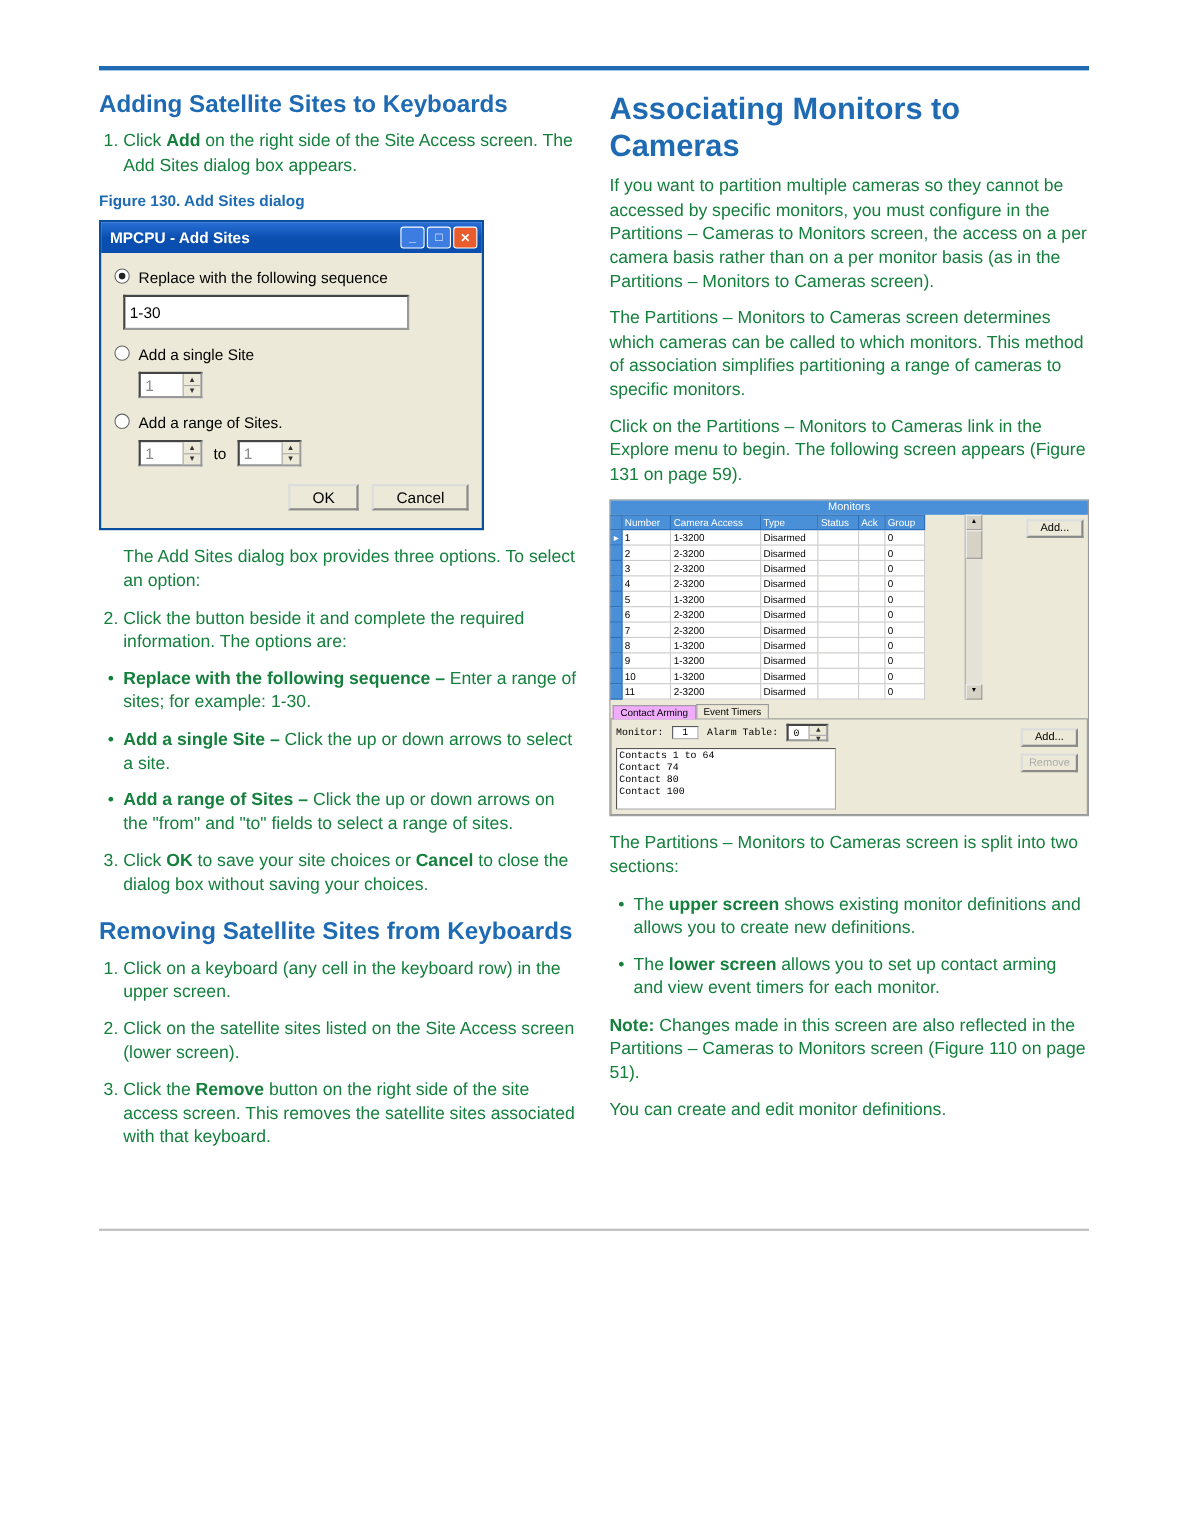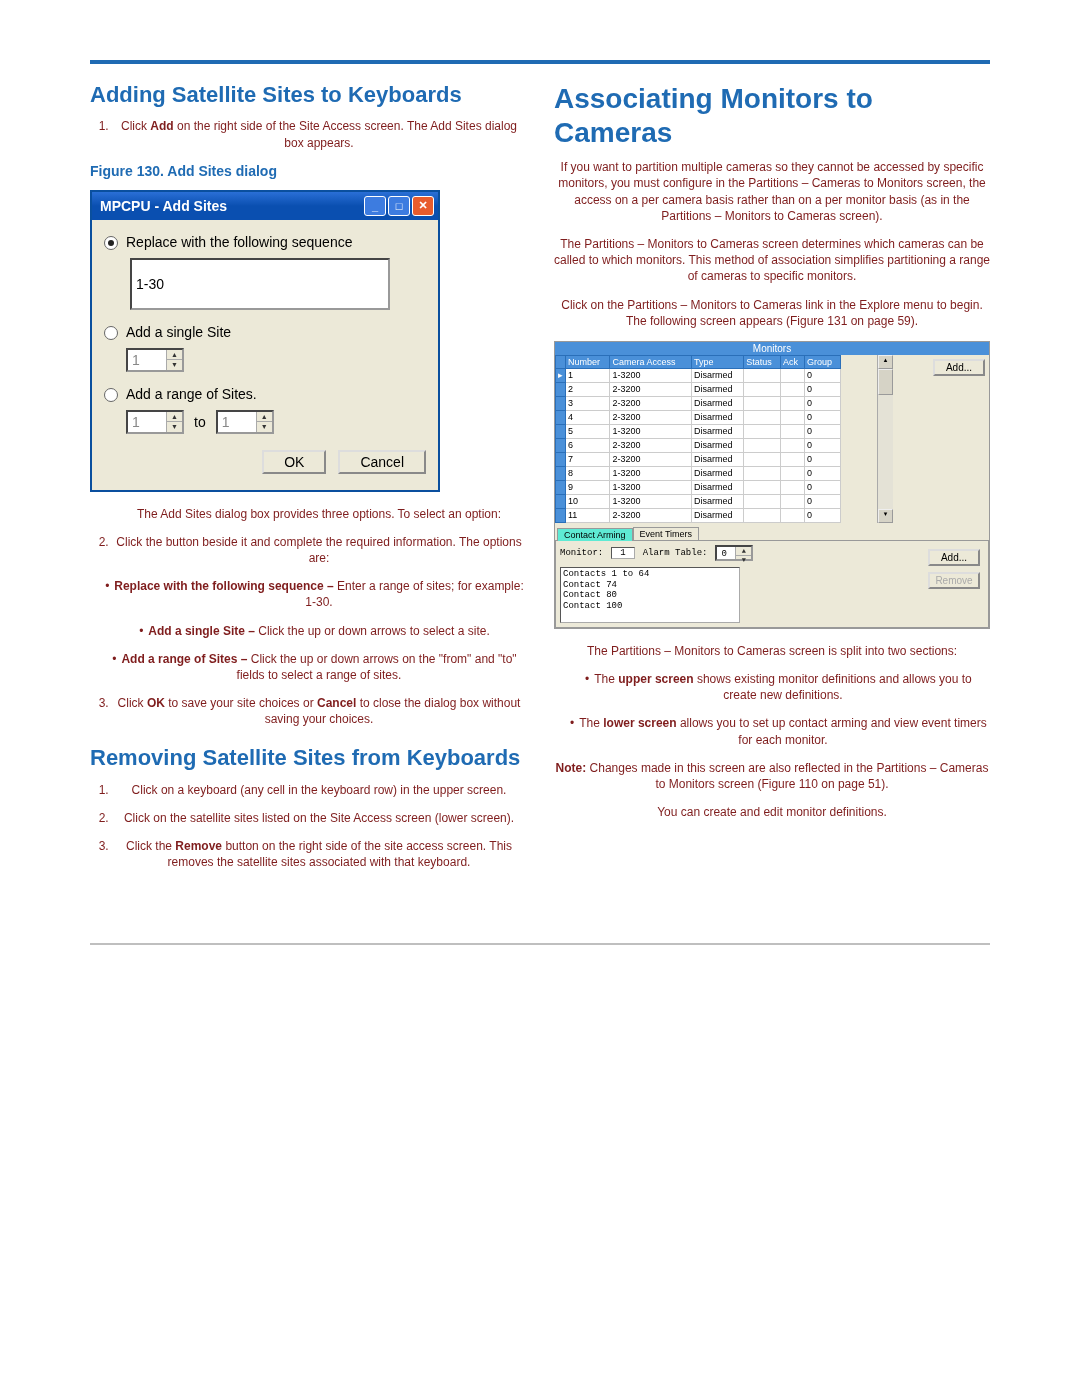--- a/index.html
+++ b/index.html
@@ -3,40 +3,40 @@
 <meta charset="utf-8">
 <style>
   * { box-sizing: border-box; margin: 0; padding: 0; }
   body { font-family: Arial, Helvetica, sans-serif; background: #fff; width: 1080px; margin: 0 auto; }
   .page { padding: 60px 90px 40px 90px; }
   .rule { height: 4px; background: #1f6bb3; margin-bottom: 18px; }
   .cols { display: flex; gap: 28px; }
   .col { flex: 1; min-width: 0; }
   h2 { font-size: 22px; font-weight: bold; color: #1f6bb3; line-height: 1.2; margin-bottom: 10px; }
   h1 { font-size: 28px; font-weight: bold; color: #1f6bb3; line-height: 1.2; margin-bottom: 10px; }
-  p, li { font-size: 12px; line-height: 1.35; color: #7f1d1d; margin-bottom: 12px; text-align: center; }
+  p, li { font-size: 16px; line-height: 1.35; color: #15803d; margin-bottom: 12px; }
   ol { padding-left: 22px; margin-bottom: 10px; }
   ul.bul { list-style: none; padding-left: 22px; margin-bottom: 10px; }
   ul.bul li::before { content: "•"; display: inline-block; width: 14px; margin-left: -14px; }
   .figcap { font-size: 14px; font-weight: bold; color: #1f6bb3; margin: 8px 0 10px 0; line-height: 1.2; }
   .figcap .sub { display: inline-block; padding-left: 72px; }
   b { font-weight: bold; }
   
   .dialog { border: 2px solid #0a4f9e; width: 350px; background: #ece9d8; margin-bottom: 14px; }
   .titlebar { background: linear-gradient(to bottom,#2a6fd6 0%,#0a4fb0 50%,#0a4fb0 100%); color: #fff; display: flex; align-items: center; padding: 4px 4px 4px 8px; font-weight: bold; font-size: 14px; font-family: "Tahoma", sans-serif; }
   .titlebar .t { flex: 1; }
   .winbtn { width: 22px; height: 20px; margin-left: 2px; display: inline-flex; align-items: center; justify-content: center; font-size: 11px; font-weight: bold; border: 1px solid #fff; border-radius: 3px; }
   .winbtn.min { background: #3d7ce0; }
   .winbtn.max { background: #3d7ce0; }
   .winbtn.close { background: #e85c2d; }
   .dbody { padding: 14px 12px 16px 12px; font-size: 14px; }
-  .row { display: flex; align-items: flex-end; margin-bottom: 8px; font-family: "Tahoma", sans-serif; }
+  .row { display: flex; align-items: flex-start; margin-bottom: 8px; font-family: "Tahoma", sans-serif; }
   .radio { width: 14px; height: 14px; border: 1px solid #666; border-radius: 50%; background: #fff; margin-right: 8px; display: inline-flex; align-items: center; justify-content: center; }
   .radio .dot { width: 6px; height: 6px; background: #222; border-radius: 50%; }
-  .txtin { border: 2px inset #999; background: #fff; padding: 16px 4px; font-size: 14px; margin-left: 26px; }
+  .txtin { border: 2px inset #999; background: #fff; padding: 6px 4px; font-size: 14px; margin-left: 8px; }
   .wide { width: 260px; }
   .spin { display: inline-flex; border: 2px inset #999; background: #fff; height: 24px; }
   .spin .val { width: 38px; padding: 2px 4px; font-size: 14px; color: #888; }
   .spin .arrs { display: flex; flex-direction: column; width: 16px; border-left: 1px solid #aaa; background: #ece9d8; }
   .spin .arrs span { flex: 1; display: flex; align-items: center; justify-content: center; font-size: 7px; color: #333; border-bottom: 1px solid #aaa; }
   .spin .arrs span:last-child { border-bottom: none; }
   .btnrow { display: flex; justify-content: flex-end; gap: 12px; margin-top: 16px; }
   .btn { border: 2px outset #ddd; background: #ece9d8; padding: 2px 20px; font-size: 14px; font-family: "Tahoma", sans-serif; }
   
   .mon { border: 1px solid #999; background: #ece9d8; font-family: "Tahoma", sans-serif; font-size: 10px; width: 100%; margin-bottom: 14px; }
@@ -49,26 +49,26 @@
   .mon td.rowhead { background: #4a90d9; color: #fff; border: 1px solid #2a6fb9; width: 10px; }
   .scrollbar { width: 16px; background: #e4e2d6; border-left: 1px solid #aaa; display: flex; flex-direction: column; }
   .scrollbar .sbtn { height: 14px; background: #d6d3c6; border: 1px outset #eee; font-size: 7px; text-align: center; }
   .scrollbar .thumb { height: 26px; background: #d6d3c6; border: 1px outset #eee; }
   .scrollbar .track { flex: 1; }
   .sidebtns { width: 60px; padding: 4px 4px; }
   .sidebtn { display: block; width: 100%; font-size: 10px; padding: 1px 0; border: 2px outset #ddd; background: #ece9d8; margin-bottom: 6px; text-align: center; }
   .sidebtn.dis { color: #aaa; }
   .tabs { display: flex; padding-top: 4px; padding-left: 2px; font-size: 9px; }
   .tab { border: 1px solid #999; border-bottom: none; background: #ece9d8; padding: 1px 6px; }
-  .tab.active { background: #5eead4; position: relative; top: 1px; }
+  .tab.active { background: #f0abfc; position: relative; top: 1px; }
   .lower { border: 1px solid #999; padding: 4px; display: flex; }
   .lower .left { flex: 1; font-family: Liberation Mono, monospace; }
   .lower .rowm { display: flex; align-items: center; gap: 8px; font-size: 9px; margin-bottom: 6px; }
   .minput { border: 1px inset #aaa; background: #fff; padding: 0 8px; font-size: 9px; }
-  .listbox { border: 1px inset #aaa; background: #fff; font-size: 9px; padding: 1px 2px; height: 56px; width: 180px; line-height: 1.2; }
+  .listbox { border: 1px inset #aaa; background: #fff; font-size: 9px; padding: 1px 2px; height: 56px; width: 200px; line-height: 1.2; }
   
   .footrule { border-top: 2px solid #bfbfbf; margin-top: 60px; padding-top: 6px; }
   .footer { display: flex; align-items: flex-start; font-size: 10px; color: #555; }
   .footer .l { flex: 1; line-height: 1.3; }
   .footer .c { flex: 1; text-align: center; font-size: 13px; color: #000; }
   .footer .r { flex: 1; text-align: right; }
 </style>
 </head>
 <body>
 

